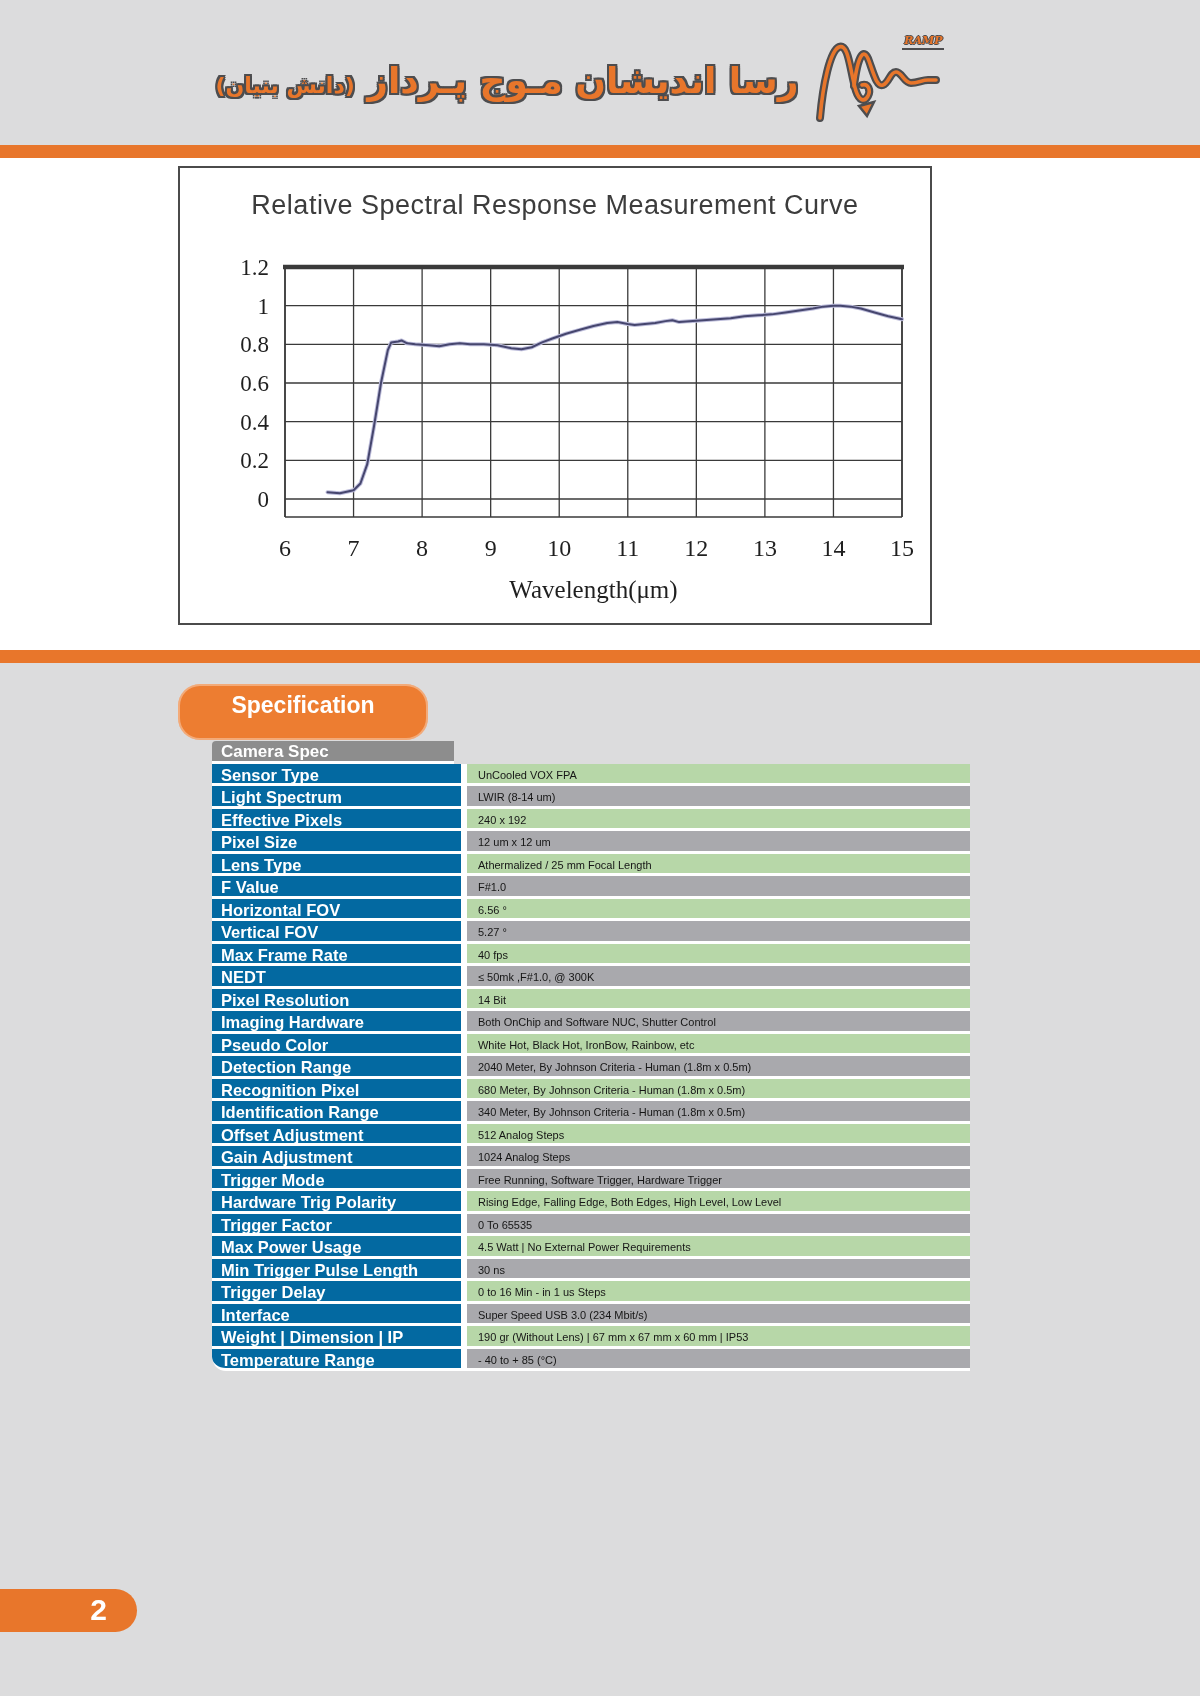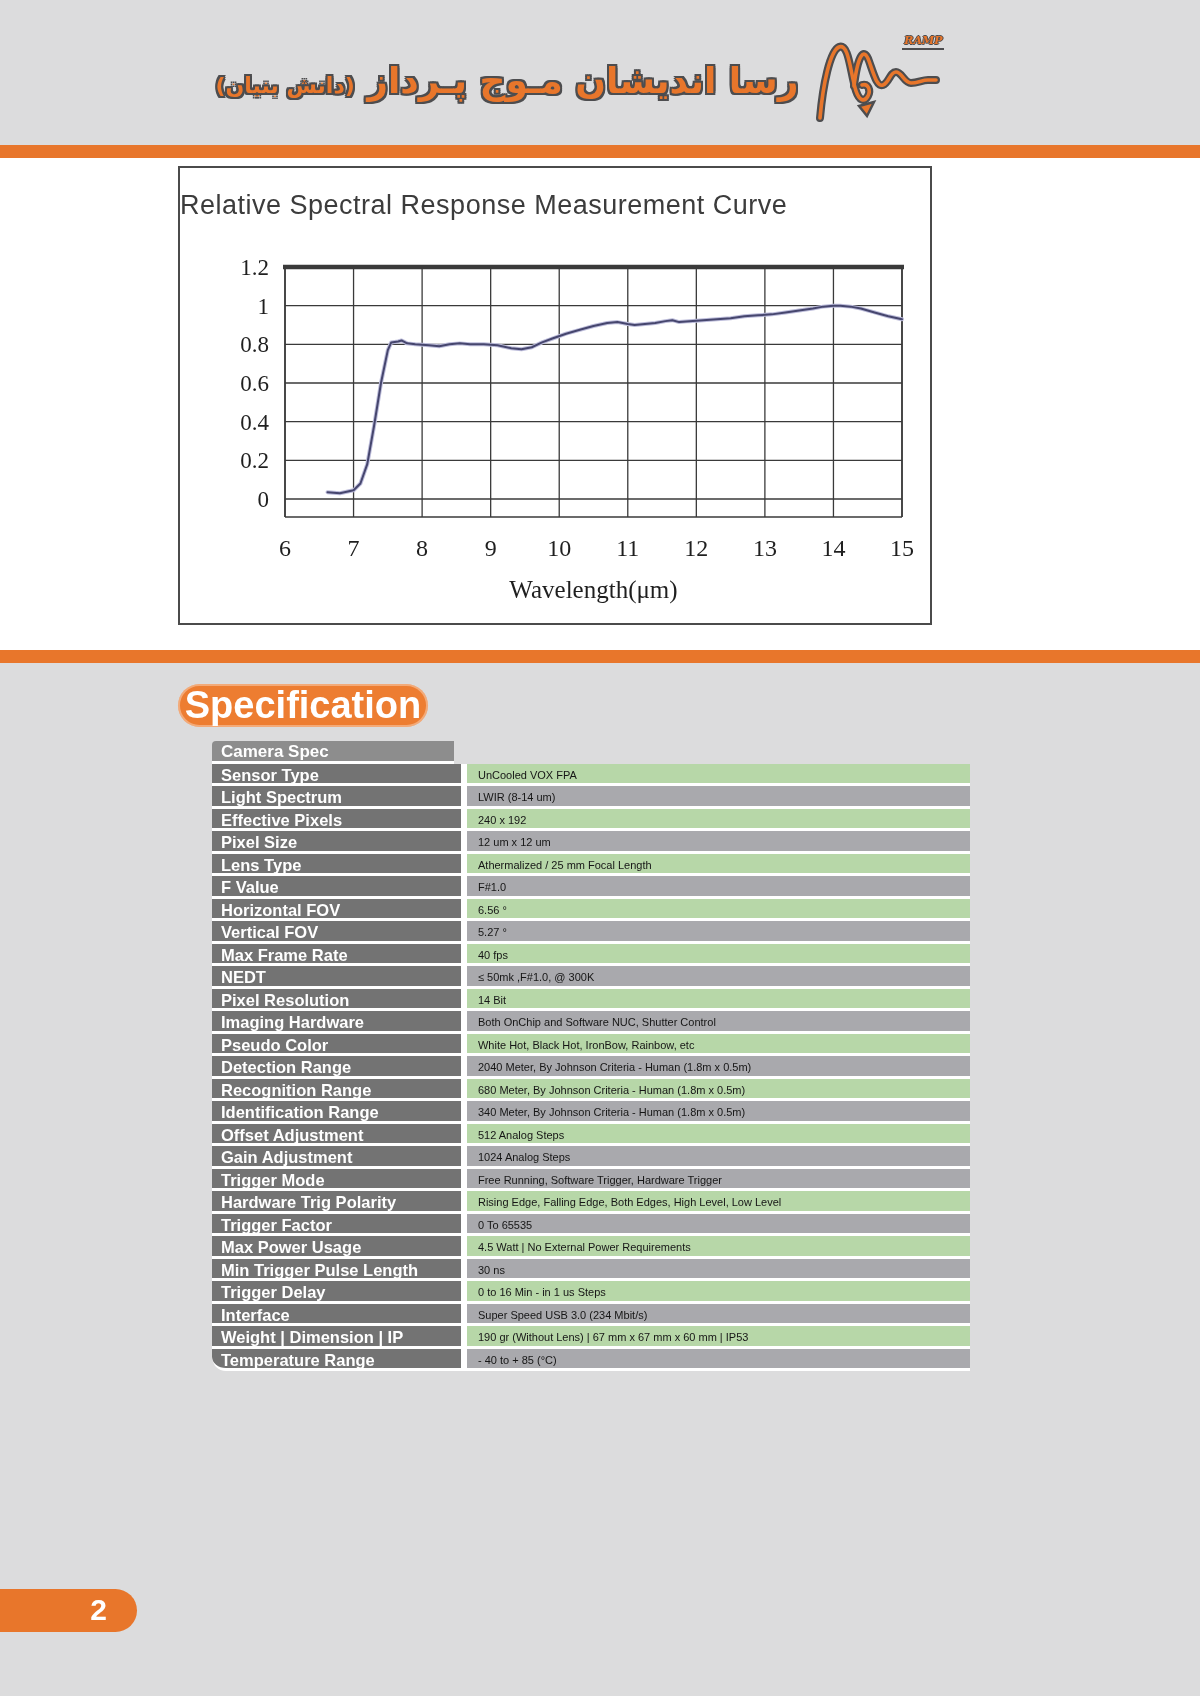--- a/index.html
+++ b/index.html
@@ -20,34 +20,34 @@
              border-bottom:2px solid #4d4d4f;line-height:14px;padding:0 2px;}
   
   .bar{position:absolute;left:0;width:1200px;height:13px;background:#e8762b;}
   .bar1{top:145px;}
   .bar2{top:650px;}
   
   .lower{position:absolute;left:0;top:663px;width:1200px;height:1033px;background:#dcdcdd;}
   
   .chart-box{position:absolute;left:178px;top:166px;width:754px;height:459px;
              border:2px solid #4b4b4b;background:#ffffff;box-sizing:border-box;}
-  .chart-title{position:absolute;left:0;top:22px;width:100%;
+  .chart-title{position:absolute;left:0;top:22px;width:100%;text-align:center;
                font-size:27px;color:#3c3c3c;letter-spacing:0.5px;}
   .chart-svg{position:absolute;left:0;top:0;}
   
-  .spec-pill{position:absolute;left:178px;top:684px;width:250px;height:43px;background:#ed7d31;
-             border-radius:22px;color:#ffffff;font-weight:bold;font-size:38px;text-align:center;
+  .spec-pill{position:absolute;left:178px;top:684px;width:250px;height:56px;background:#ed7d31;
+             border-radius:22px;color:#ffffff;font-weight:bold;font-size:23px;text-align:center;
              line-height:43px;box-shadow:0 0 0 2px rgba(255,255,255,0.35) inset;}
   
   .spec-table{position:absolute;left:180px;top:741px;width:790px;}
   .spec-row{display:flex;padding-left:32px;}
   .spec-table-header{width:242px;height:22.5px;line-height:22.5px;background:#8d8d8d;color:#ffffff;
                      font-weight:bold;font-size:17px;padding-left:9px;box-sizing:border-box;
                      border-bottom:3.1px solid #ffffff;border-radius:4px 0 0 0;}
-  .spec-label{width:274px;height:22.5px;line-height:22.5px;background:#737373;color:#ffffff;
+  .spec-label{width:274px;height:22.5px;line-height:22.5px;background:#0369a1;color:#ffffff;
               font-weight:bold;font-size:16.5px;padding-left:9px;box-sizing:border-box;
               border-right:6px solid #ffffff;border-bottom:3.1px solid #ffffff;white-space:nowrap;overflow:hidden;}
   .spec-label.last{border-bottom-left-radius:14px;}
   .spec-value{width:542px;height:22.5px;line-height:22.5px;font-size:11px;color:#161616;
               padding-left:11px;box-sizing:border-box;border-bottom:3.1px solid #ffffff;
               white-space:nowrap;overflow:hidden;}
   .spec-value.green{background:#b7d7a8;}
   .spec-value.gray{background:#a9a9ad;}
   
   .page-badge{position:absolute;left:0;top:1589px;width:137px;height:43px;background:#e8762b;
@@ -192,21 +192,21 @@
       </div>
       <div class="spec-row">
         <div class="spec-label">Pseudo Color</div>
         <div class="spec-value green">White Hot, Black Hot, IronBow, Rainbow, etc</div>
       </div>
       <div class="spec-row">
         <div class="spec-label">Detection Range</div>
         <div class="spec-value gray">2040 Meter, By Johnson Criteria - Human (1.8m x 0.5m)</div>
       </div>
       <div class="spec-row">
-        <div class="spec-label">Recognition Range</div>
+        <div class="spec-label">Recognition Pixel</div>
         <div class="spec-value green">680 Meter, By Johnson Criteria - Human (1.8m x 0.5m)</div>
       </div>
       <div class="spec-row">
         <div class="spec-label">Identification Range</div>
         <div class="spec-value gray">340 Meter, By Johnson Criteria - Human (1.8m x 0.5m)</div>
       </div>
       <div class="spec-row">
         <div class="spec-label">Offset Adjustment</div>
         <div class="spec-value green">512 Analog Steps</div>
       </div>

